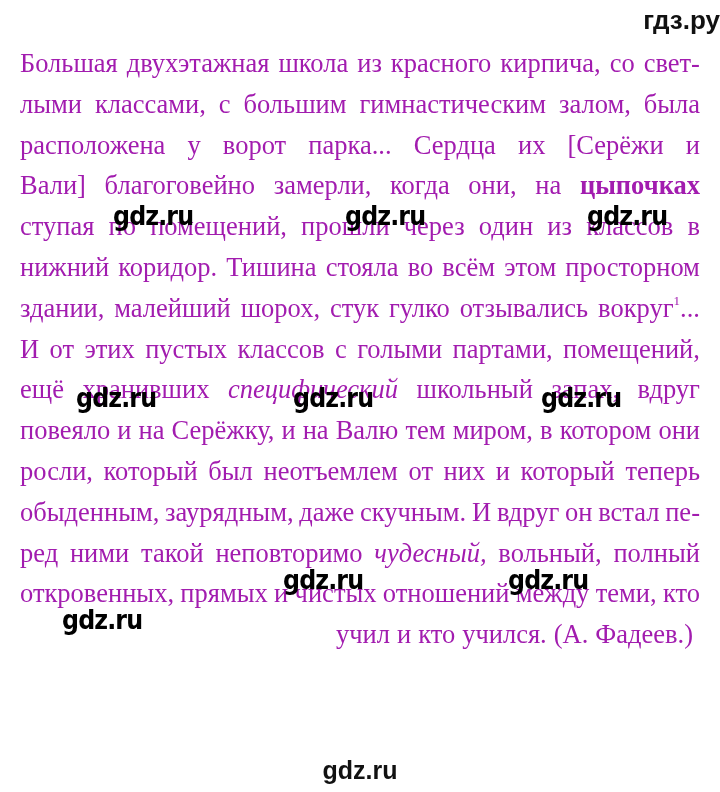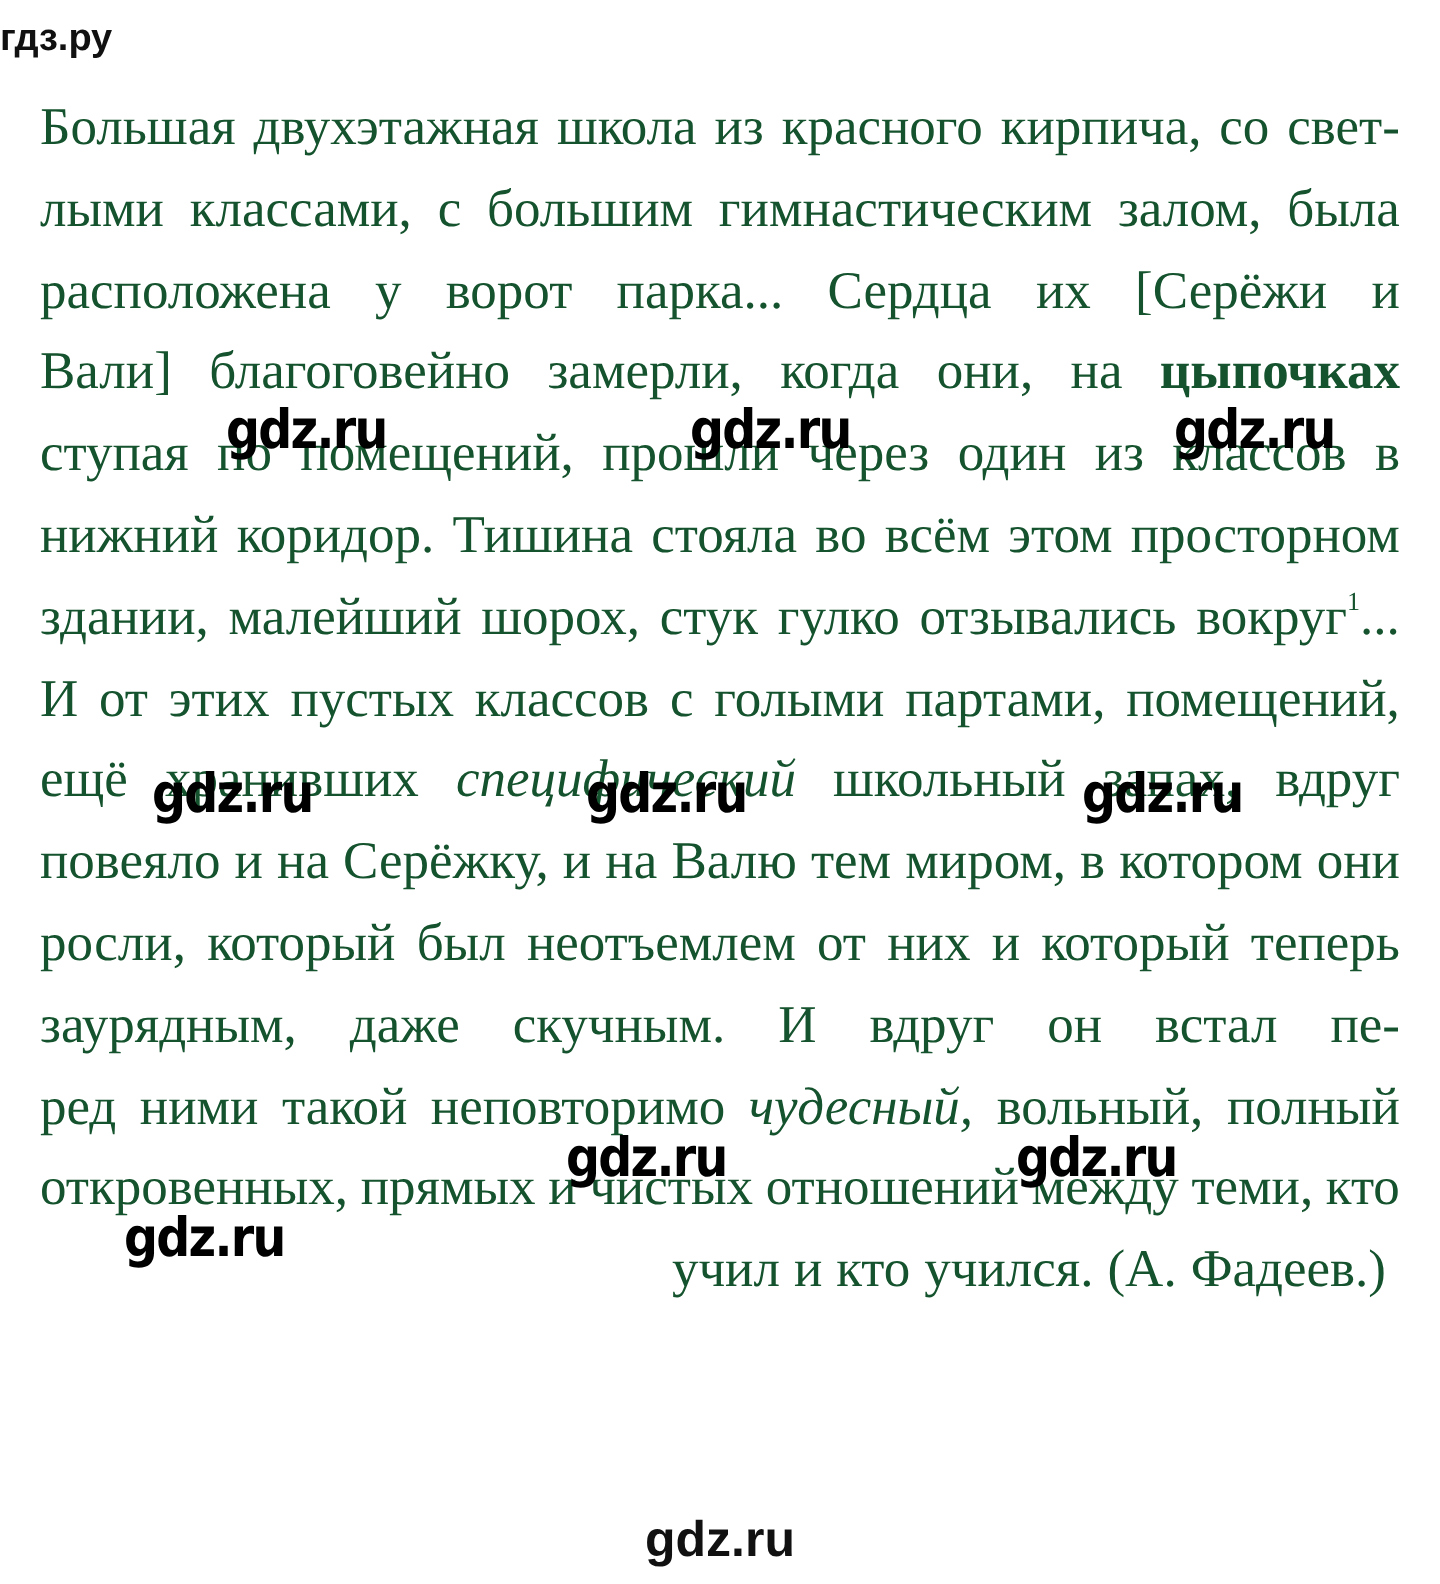--- a/index.html
+++ b/index.html
@@ -13,24 +13,24 @@
       position: relative;
       overflow: hidden;
       color: #000;
     }
     .header {
       position: absolute;
       top: 0;
       left: 0;
       width: 720px;
       height: 44px;
-      text-align: left;
+      text-align: right;
       font-family: "Liberation Sans", sans-serif;
       font-weight: bold;
-      font-size: 19px;
+      font-size: 26px;
       line-height: 40px;
       color: #111;
     }
     .footer {
       position: absolute;
       top: 752px;
       left: 0;
       width: 720px;
       height: 40px;
       text-align: center;
@@ -40,21 +40,21 @@
       line-height: 36px;
       color: #111;
     }
     .text-block {
       position: absolute;
       left: 20px;
       top: 43px;
       width: 680px;
       font-family: "Liberation Serif", serif;
       font-size: 26.5px;
-      color: #14532d;
+      color: #a21caf;
     }
     .line {
       height: 40.8px;
       line-height: 40.8px;
       white-space: nowrap;
       display: flex;
       justify-content: space-between;
       transform-origin: left center;
     }
     .line.last {
@@ -200,20 +200,21 @@
       <span class="w">который</span>
       <span class="w">был</span>
       <span class="w">неотъемлем</span>
       <span class="w">от</span>
       <span class="w">них</span>
       <span class="w">и</span>
       <span class="w">который</span>
       <span class="w">теперь</span>
     </div>
     <div class="line">
+      <span class="w">обыденным,</span>
       <span class="w">заурядным,</span>
       <span class="w">даже</span>
       <span class="w">скучным.</span>
       <span class="w">И</span>
       <span class="w">вдруг</span>
       <span class="w">он</span>
       <span class="w">встал</span>
       <span class="w">пе-</span>
     </div>
     <div class="line">

